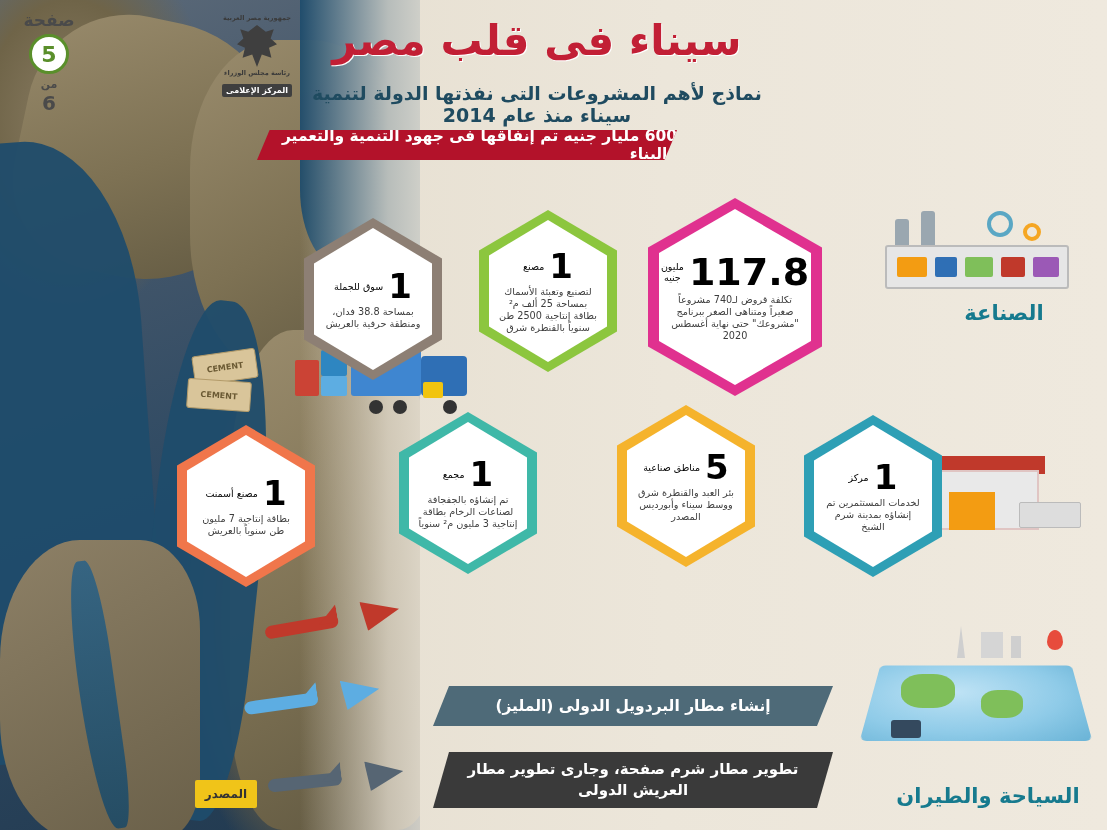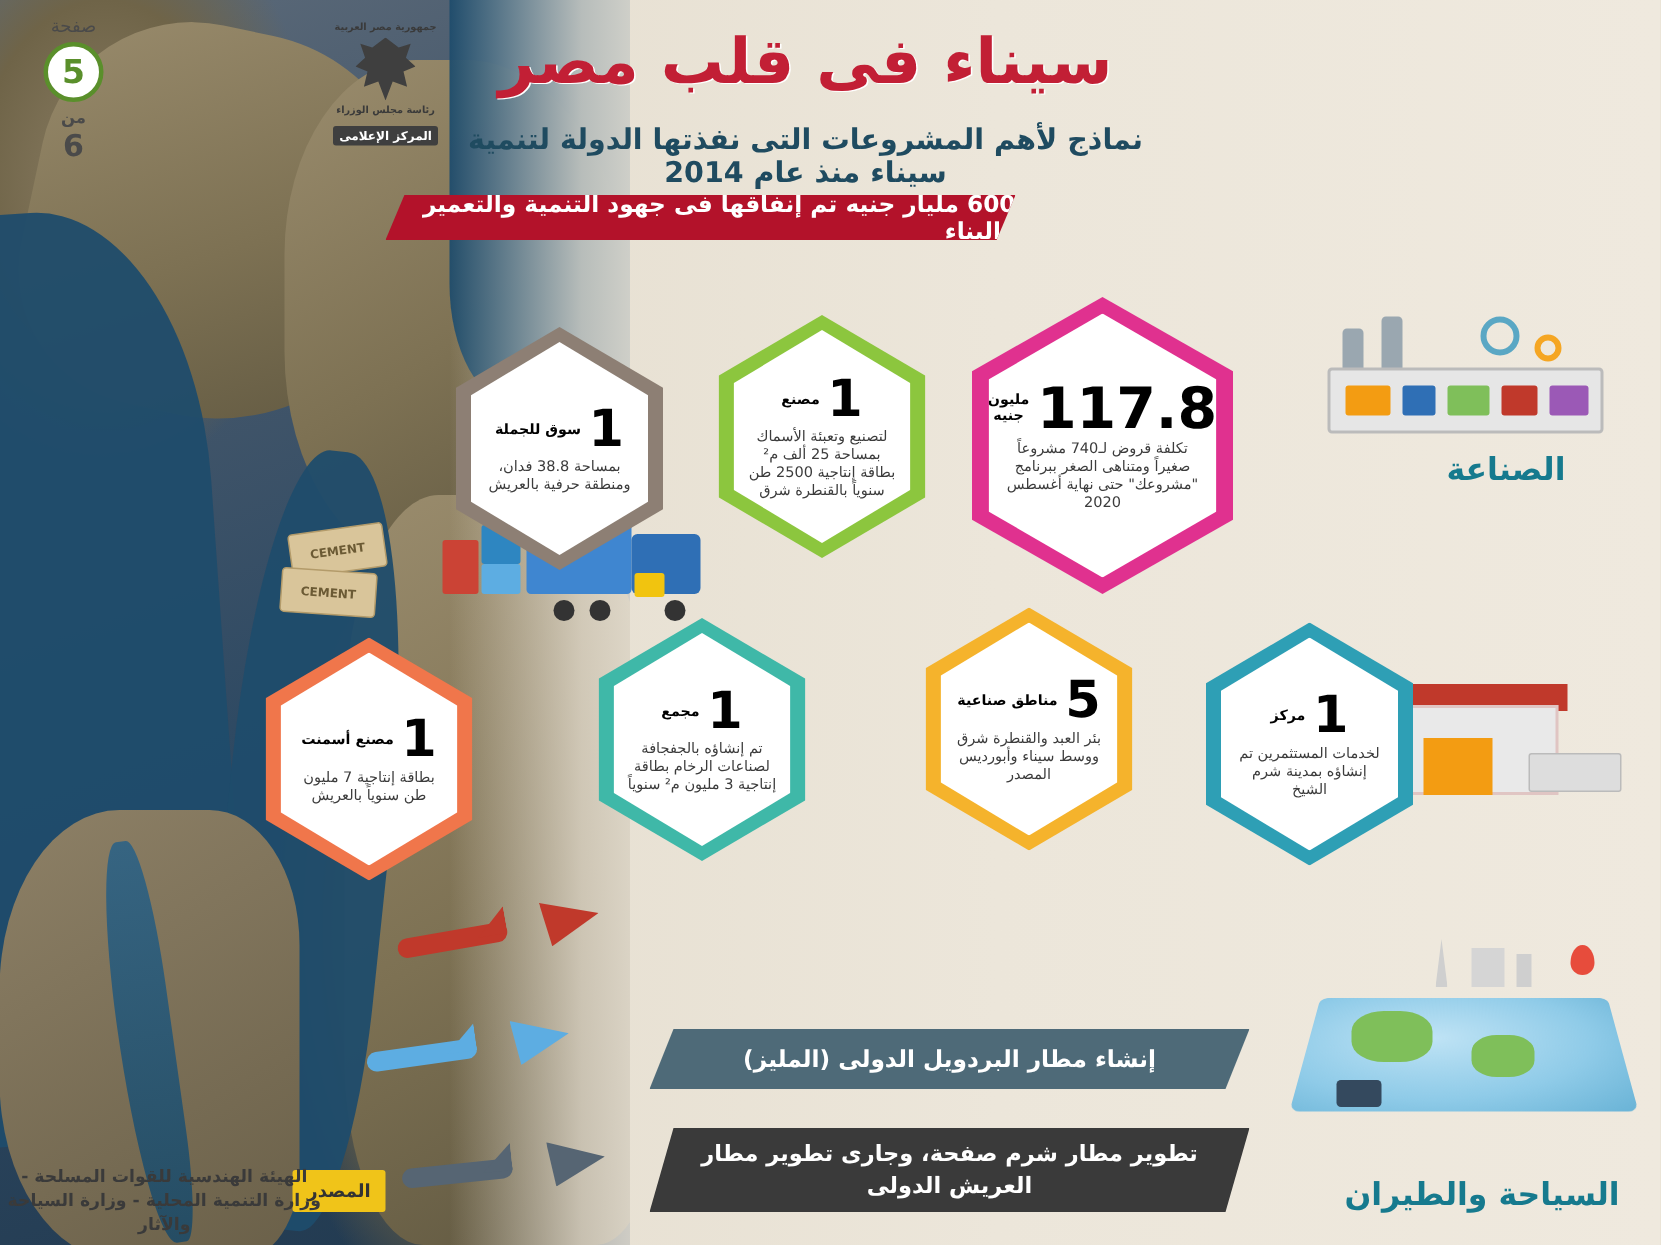--- a/index.html
+++ b/index.html
@@ -84,21 +84,21 @@
   }
   .redbar {
     position:absolute; right:430px; top:130px; width:420px; height:30px;
     background:#b3122a; color:#fff; font-size:15.5px; font-weight:bold;
     display:flex; align-items:center; justify-content:center;
     clip-path: polygon(3% 0, 100% 0, 97% 100%, 0% 100%);
   }
 
   
   .page-badge { position:absolute; left:18px; top:10px; width:62px; text-align:center; color:#4a4a4a; }
-  .page-badge .pb-label { font-size:12px; font-weight:normal; }
+  .page-badge .pb-label { font-size:17px; font-weight:bold; }
   .page-badge .pb-circle {
     width:40px; height:40px; margin:4px auto; border-radius:50%;
     border:3px solid #5a8f2b; color:#5a8f2b; font-size:22px; font-weight:bold;
     display:flex; align-items:center; justify-content:center; background:#fff;
   }
   .page-badge .pb-of { font-size:11px; font-weight:bold; }
   .page-badge .pb-total { font-size:20px; font-weight:bold; }
 
   
   .hex {
@@ -107,21 +107,21 @@
     display:flex; align-items:center; justify-content:center;
   }
   .hex .inner {
     width:118px; height:142px;
     clip-path: polygon(50% 0%, 100% 25%, 100% 75%, 50% 100%, 0% 75%, 0% 25%);
     background:#fff;
     display:flex; flex-direction:column; align-items:center; justify-content:center;
     padding:8px 9px; text-align:center;
   }
   .hex .num { font-size:34px; font-weight:bold; line-height:1; }
-  .hex .unit { font-size:9.5px; font-weight:bold; margin-top:1px; }
+  .hex .unit { font-size:9.5px; font-weight:normal; margin-top:1px; }
   .hex .txt { font-size:9.7px; line-height:12px; color:#3c3c3c; margin-top:3px; }
   .hex .row { display:flex; align-items:center; gap:5px; justify-content:center; }
 
   
   .hex-lg { width:174px; height:198px; }
   .hex-lg .inner { width:152px; height:176px; padding:6px; }
 
   
   .sec-label { position:absolute; text-align:center; font-weight:bold; }
   .sec-industry { right:18px; top:300px; width:170px; font-size:21px; color:#167a8e; line-height:26px; }
@@ -368,18 +368,14 @@
 
   <div class="sec-label sec-industry">
     <div>الصناعة</div>
   </div>
   <div class="sec-label sec-tourism">السياحة والطيران</div>
 
   <div class="bbar bbar2">إنشاء مطار البردويل الدولى (المليز)</div>
   <div class="bbar bbar3">تطوير مطار شرم صفحة، وجارى تطوير مطار العريش الدولى</div>
 
   <div class="source-tag">المصدر</div>
-  <div class="source-txt">
-    <div>الهيئة الهندسية للقوات المسلحة -</div>
-    <div>وزارة التنمية المحلية - وزارة السياحة والآثار</div>
-  </div>
 
 </div>
 
 </body></html>

